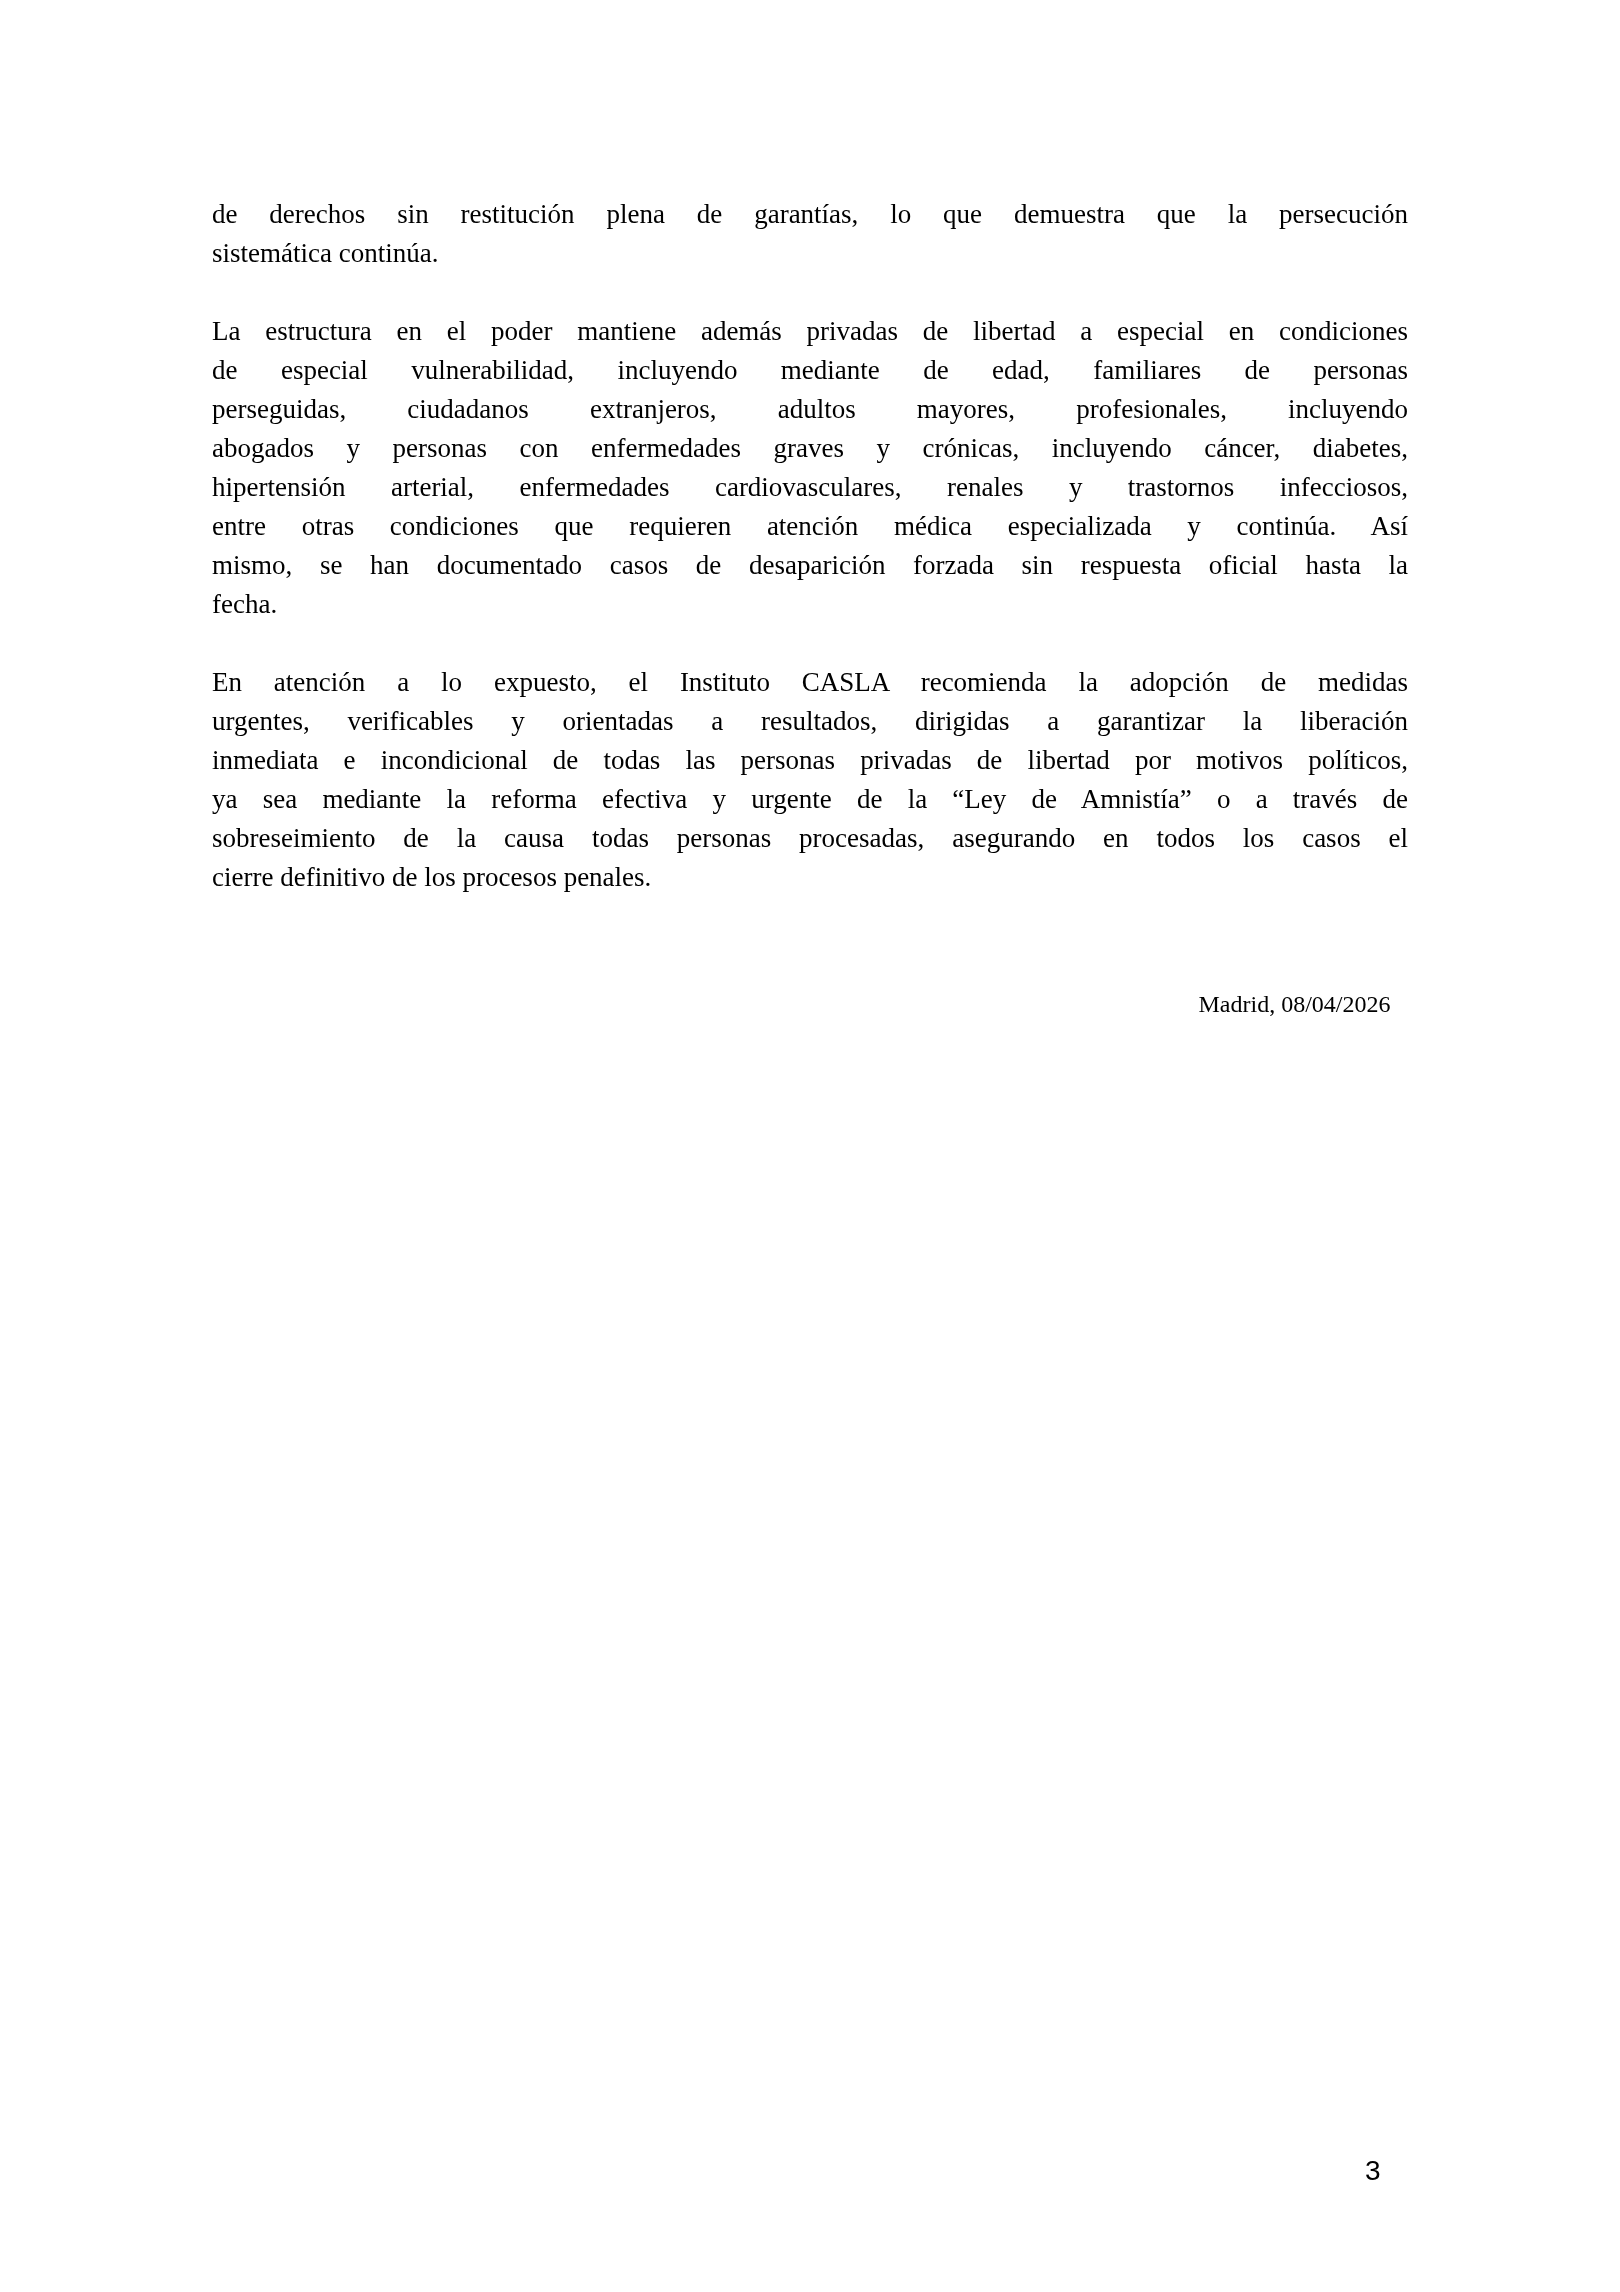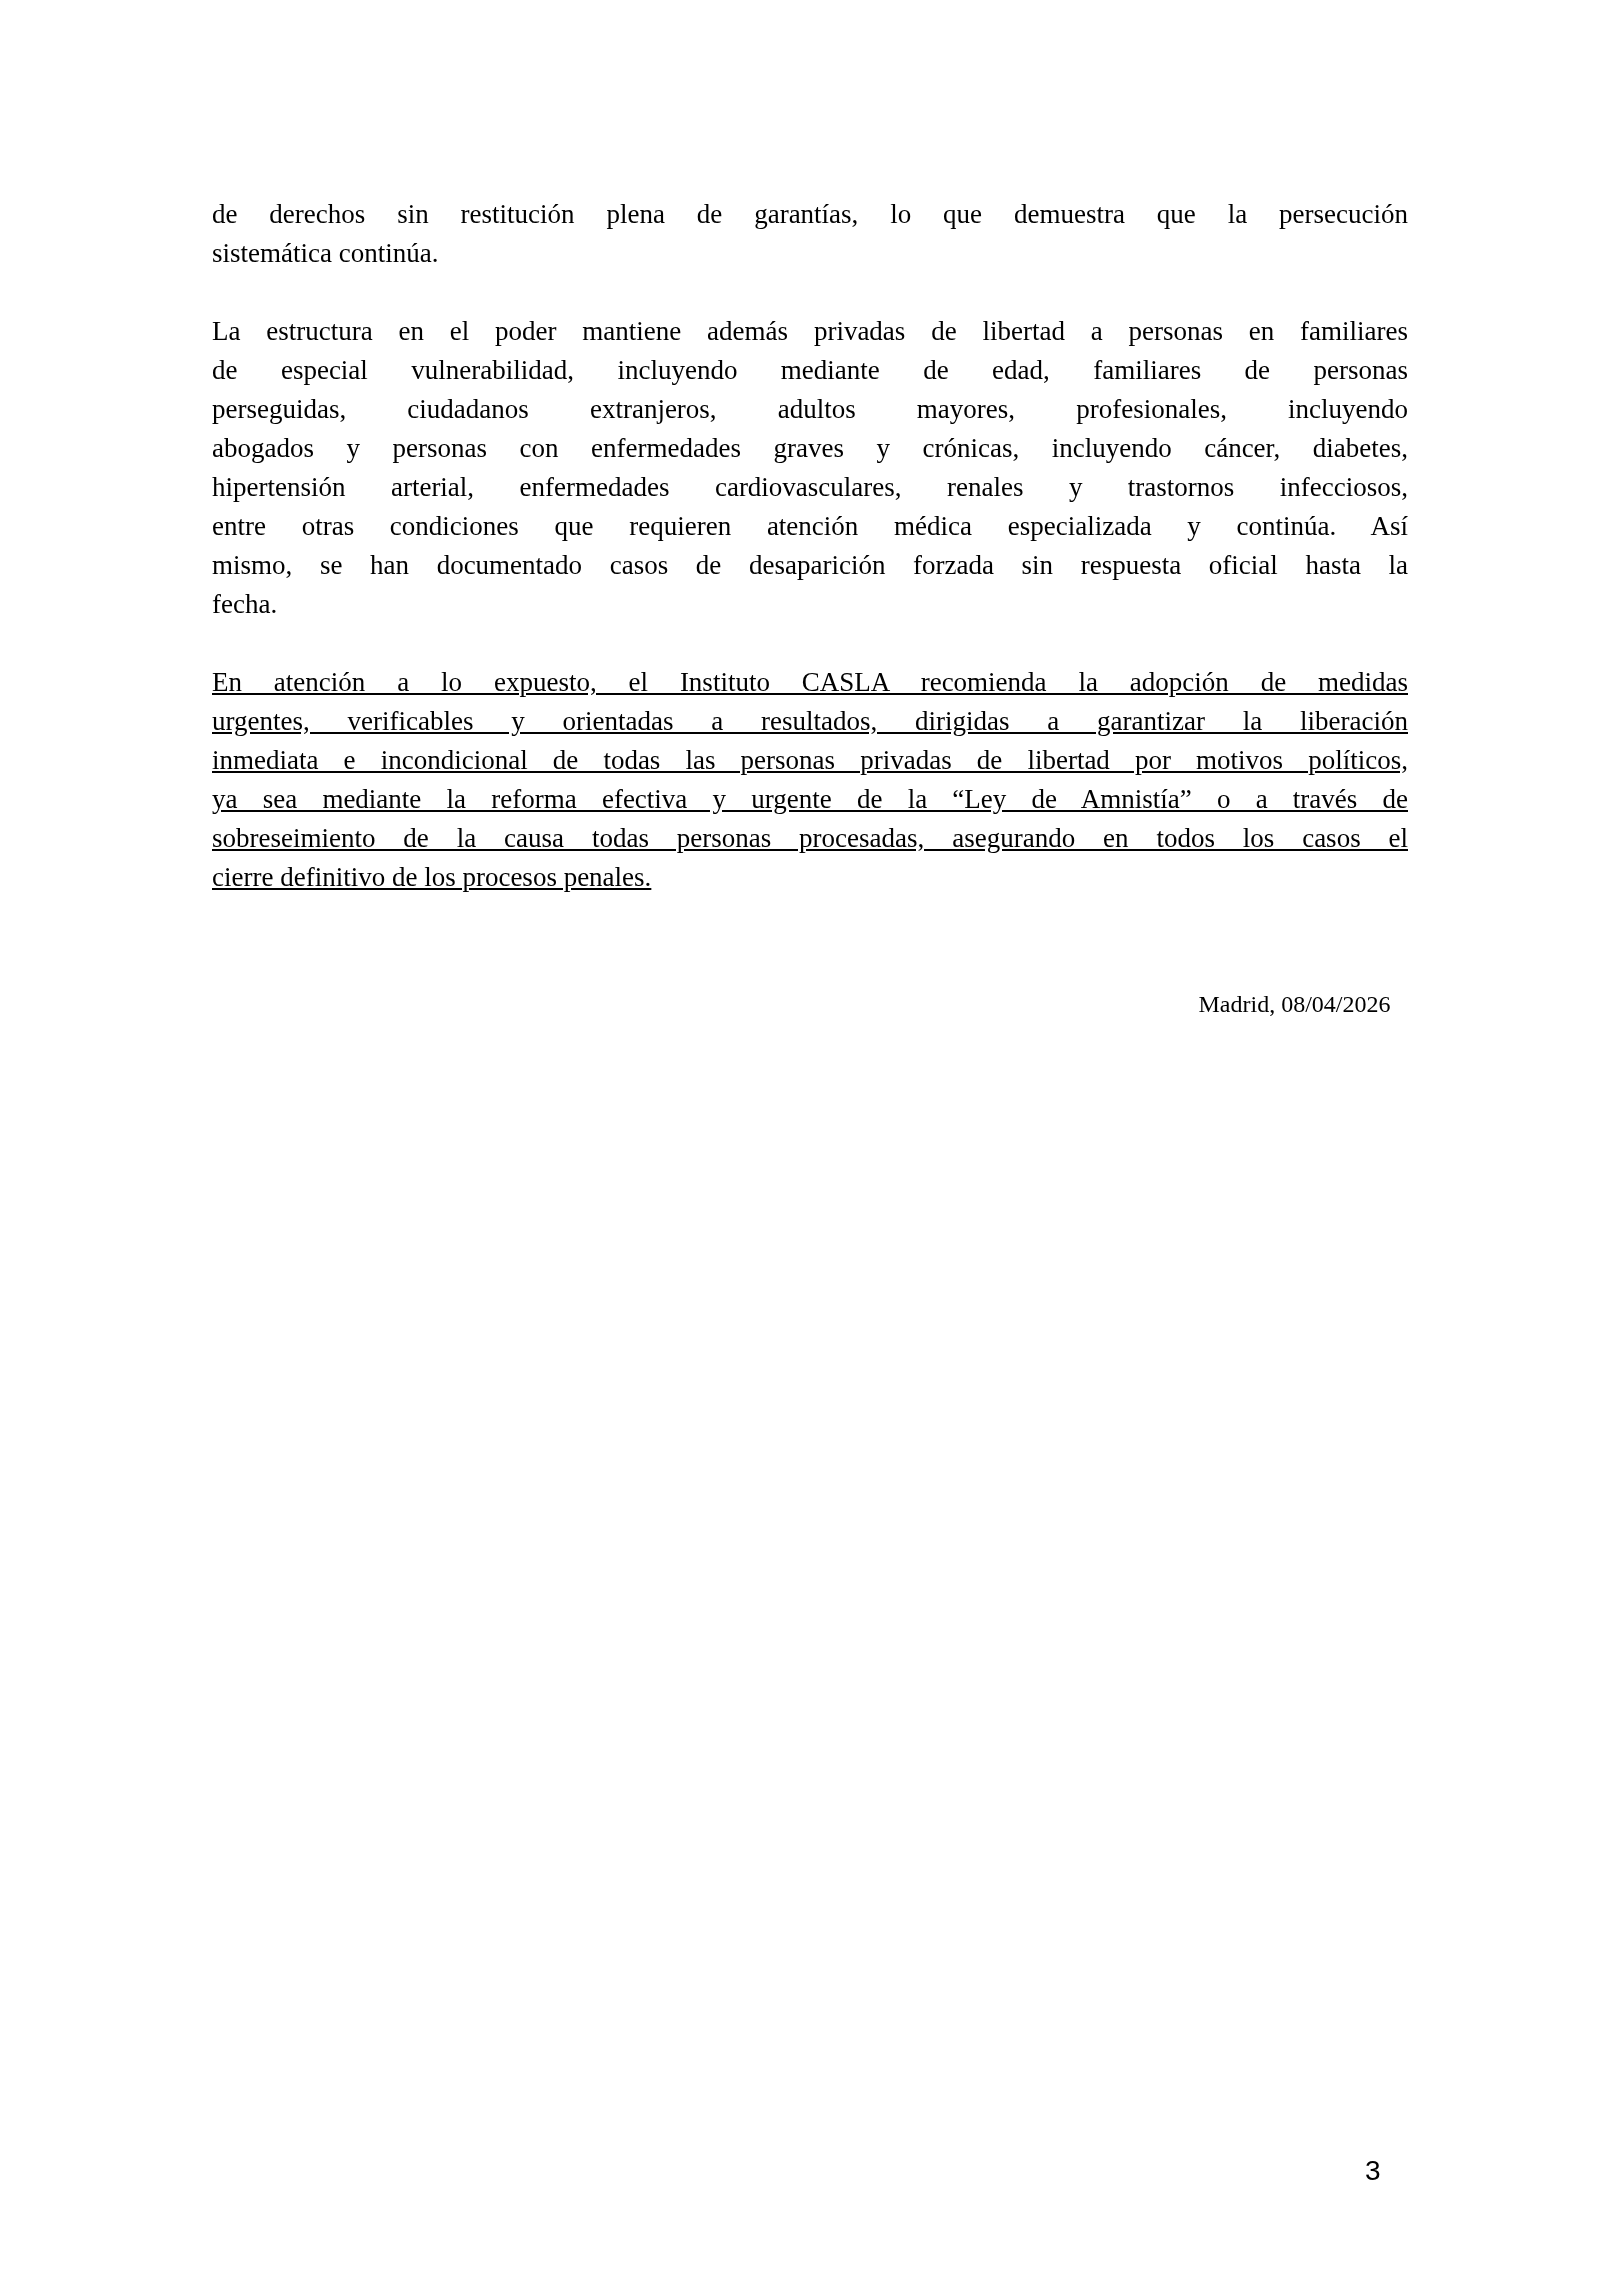--- a/index.html
+++ b/index.html
@@ -22,21 +22,20 @@
     top: 195px;
     width: 1200px;
     font-size: 27px;
     line-height: 39px;
   }
   .para {
     margin: 0 4px 39px 0;
   }
   .para:last-child {
     margin-bottom: 0;
-    text-decoration: underline;
   }
   .line {
     text-align: justify;
     text-align-last: justify;
     white-space: normal;
   }
   .line.last {
     text-align-last: left;
   }
   .date-line {
@@ -63,21 +62,21 @@
 </head>
 <body>
 
 <div class="page">
   <div class="content">
       <div class="para">
         <div class="line">de derechos sin restitución plena de garantías, lo que demuestra que la persecución</div>
         <div class="line last">sistemática continúa.</div>
       </div>
       <div class="para">
-        <div class="line">La estructura en el poder mantiene además privadas de libertad a personas en familiares</div>
+        <div class="line">La estructura en el poder mantiene además privadas de libertad a especial en condiciones</div>
         <div class="line">de especial vulnerabilidad, incluyendo mediante de edad, familiares de personas</div>
         <div class="line">perseguidas, ciudadanos extranjeros, adultos mayores, profesionales, incluyendo</div>
         <div class="line">abogados y personas con enfermedades graves y crónicas, incluyendo cáncer, diabetes,</div>
         <div class="line">hipertensión arterial, enfermedades cardiovasculares, renales y trastornos infecciosos,</div>
         <div class="line">entre otras condiciones que requieren atención médica especializada y continúa. Así</div>
         <div class="line">mismo, se han documentado casos de desaparición forzada sin respuesta oficial hasta la</div>
         <div class="line last">fecha.</div>
       </div>
       <div class="para">
         <div class="line">En atención a lo expuesto, el Instituto CASLA recomienda la adopción de medidas</div>

